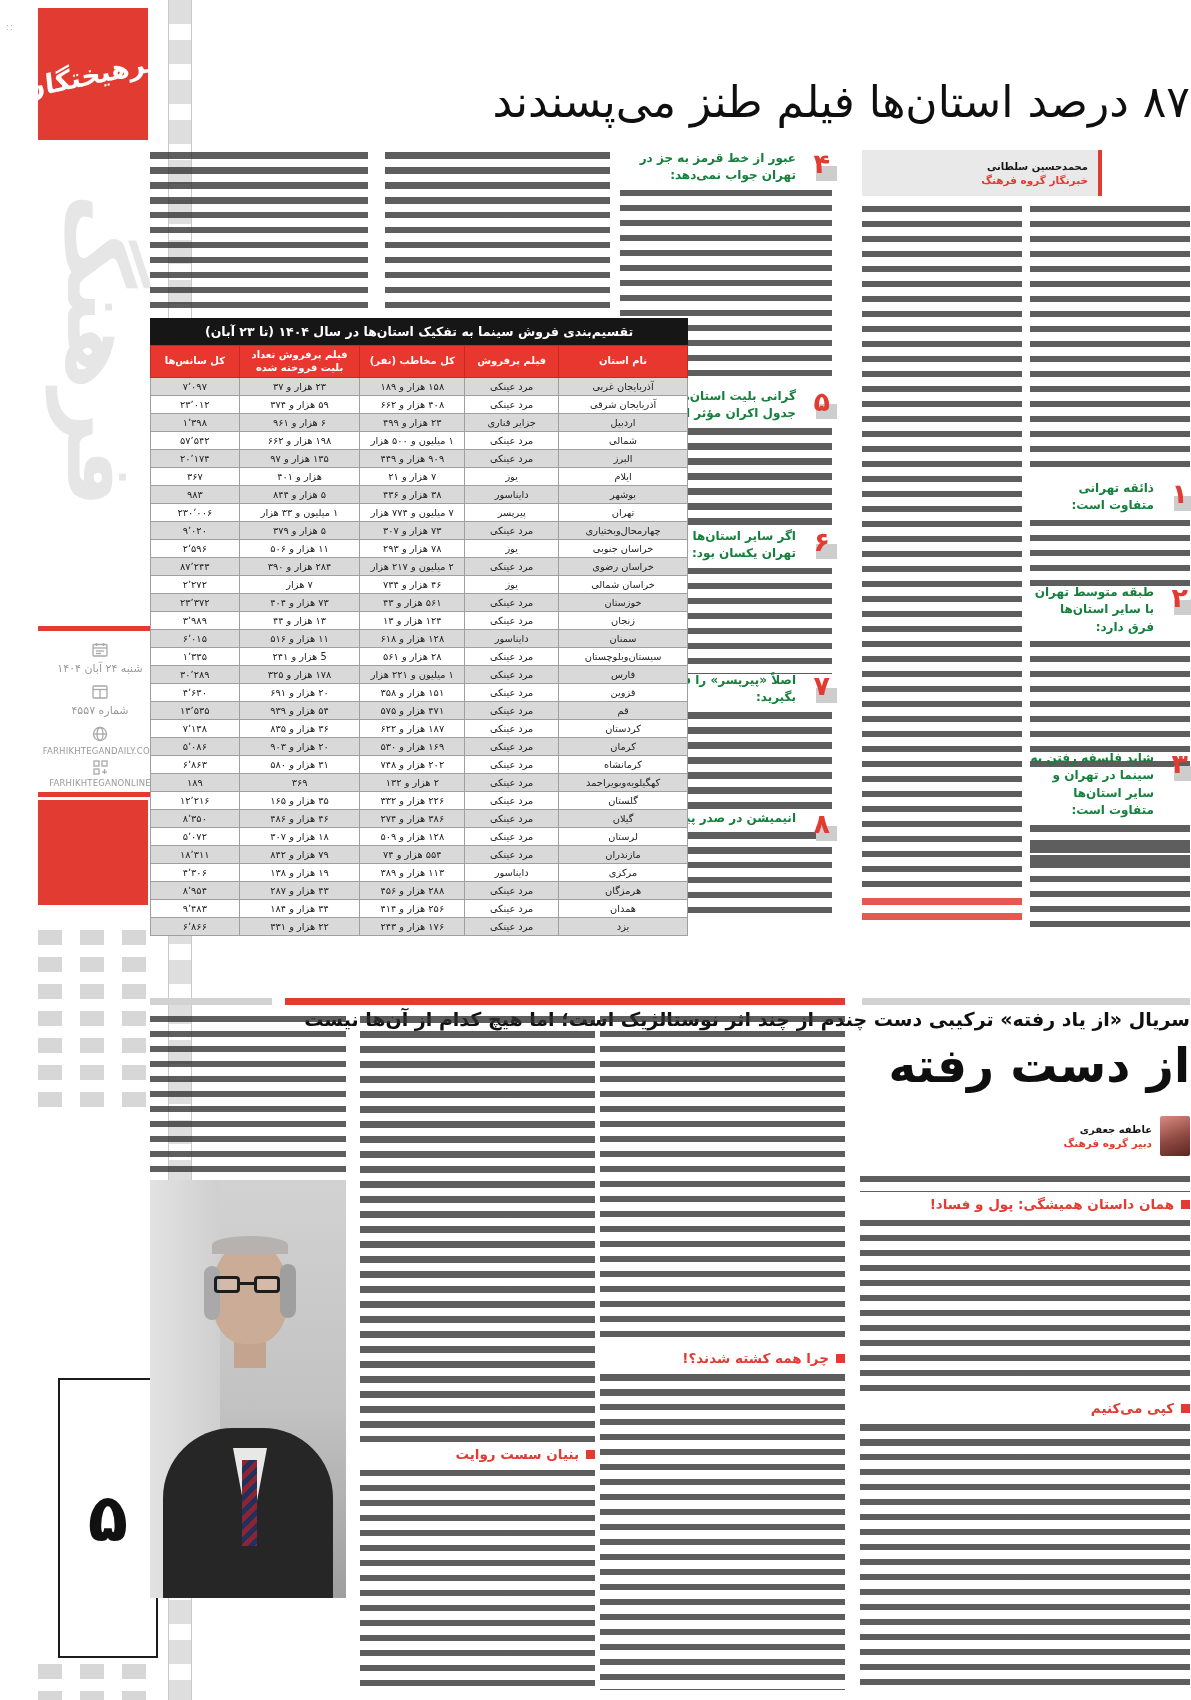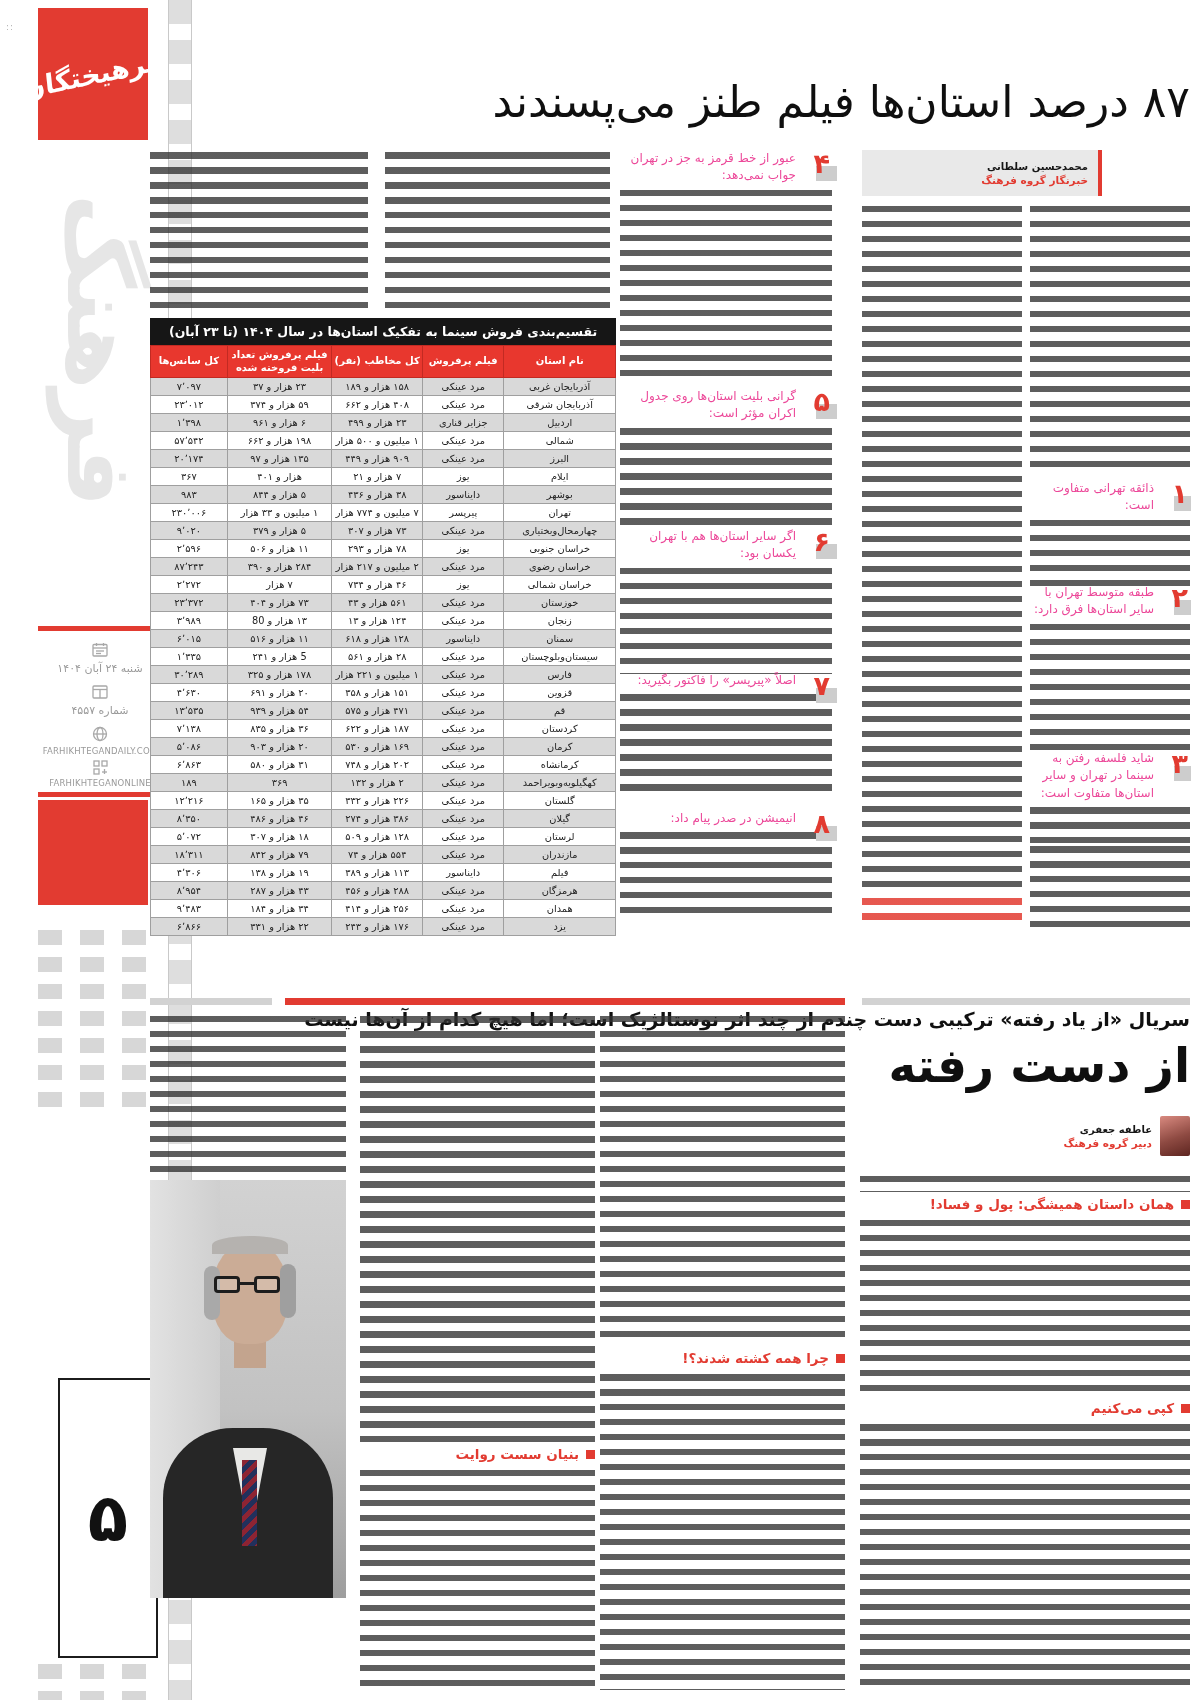--- a/index.html
+++ b/index.html
@@ -43,34 +43,34 @@
   .kicker { left:460px; top:44px; width:730px; text-align:right; font-size:17.5px; font-weight:bold; color:#111; }
   .headline1 { left:360px; top:74px; width:830px; text-align:right; font-size:44px; font-weight:400;
     color:#0f0f0f; letter-spacing:-1px; line-height:1.25; }
   .author-box { background:#e9e9e9; border-left:none; display:flex; flex-direction:column; justify-content:center;
     padding:5px 10px 5px 6px; border-right:4px solid #e23b31; }
   .author-name { font-size:10px; font-weight:bold; color:#161616; }
   .author-role { font-size:10.5px; color:#e23b31; font-weight:bold; margin-top:2px; }
   .npoint .nnum { position:absolute; right:0; top:0; font-size:27px; line-height:1; font-weight:800; color:#e23b31;
     padding:0 2px; z-index:2; }
   .npoint .nnum::after { content:""; position:absolute; right:-5px; bottom:-4px; width:21px; height:15px; background:#cdcdcd; z-index:-1; }
-  .npoint .nlead { display:block; margin-right:36px; color:#ec4899; font-weight:normal; font-size:12px; line-height:1.45; text-align:right; }
+  .npoint .nlead { display:block; margin-right:36px; color:#15803d; font-weight:bold; font-size:12px; line-height:1.45; text-align:right; }
   .npoint .ntext { margin-top:5px; }
   .subhead { color:#e23b31; font-weight:bold; font-size:13.5px; text-align:right; }
   .subhead .sq { display:inline-block; width:9px; height:9px; background:#e23b31; margin-left:7px; }
   .sep { height:7px; }
   .strapline { left:300px; top:1008px; width:890px; text-align:right; font-size:19px; font-weight:bold; color:#101010; }
   .headline2 { left:760px; top:1038px; width:430px; text-align:right; font-size:47px; font-weight:800; color:#0f0f0f; letter-spacing:-1px; }
   .author2 { left:950px; top:1116px; width:240px; display:flex; flex-direction:row; justify-content:flex-start; gap:8px; }
   .author2 .pic { width:30px; height:40px; border-radius:2px;
     background:linear-gradient(160deg,#d98a80 0%,#8e4a42 55%,#5d2520 100%); flex:0 0 auto; }
   .author2 .txt { display:flex; flex-direction:column; justify-content:center; text-align:right; }
 
   
-  .sales { left:150px; top:318px; width:466px; }
+  .sales { left:150px; top:318px; width:538px; }
   .sales .ttitle { background:#161616; color:#fff; font-size:12.5px; font-weight:bold; text-align:center;
     padding:6px 4px; }
   table.grid { width:100%; border-collapse:collapse; table-layout:fixed; }
   table.grid th { background:#e8372e; color:#fff; font-size:10px; font-weight:bold; padding:3px 2px; line-height:1.25;
     border:1px solid #c22a22; }
   table.grid td { font-size:9.8px; color:#222; text-align:center; padding:0 3px; height:18px;
     border:1px solid #9f9f9f; white-space:nowrap; overflow:hidden; }
   table.grid tbody tr:nth-child(odd) { background:#d9d9d9; }
   table.grid tbody tr:nth-child(even) { background:#ffffff; }
 
@@ -322,21 +322,21 @@
             <td>خوزستان</td>
             <td>مرد عینکی</td>
             <td>۵۶۱ هزار و ۴۳</td>
             <td>۷۳ هزار و ۴۰۴</td>
             <td>۲۳٬۳۷۲</td>
           </tr>
           <tr>
             <td>زنجان</td>
             <td>مرد عینکی</td>
             <td>۱۲۴ هزار و ۱۳</td>
-            <td>۱۳ هزار و 80</td>
+            <td>۱۳ هزار و ۴۴</td>
             <td>۳٬۹۸۹</td>
           </tr>
           <tr>
             <td>سمنان</td>
             <td>دایناسور</td>
             <td>۱۲۸ هزار و ۶۱۸</td>
             <td>۱۱ هزار و ۵۱۶</td>
             <td>۶٬۰۱۵</td>
           </tr>
           <tr>
@@ -417,21 +417,21 @@
             <td>۵٬۰۷۲</td>
           </tr>
           <tr>
             <td>مازندران</td>
             <td>مرد عینکی</td>
             <td>۵۵۴ هزار و ۷۴</td>
             <td>۷۹ هزار و ۸۴۲</td>
             <td>۱۸٬۳۱۱</td>
           </tr>
           <tr>
-            <td>فیلم</td>
+            <td>مرکزی</td>
             <td>دایناسور</td>
             <td>۱۱۳ هزار و ۳۸۹</td>
             <td>۱۹ هزار و ۱۳۸</td>
             <td>۴٬۳۰۶</td>
           </tr>
           <tr>
             <td>هرمزگان</td>
             <td>مرد عینکی</td>
             <td>۲۸۸ هزار و ۴۵۶</td>
             <td>۴۳ هزار و ۲۸۷</td>

